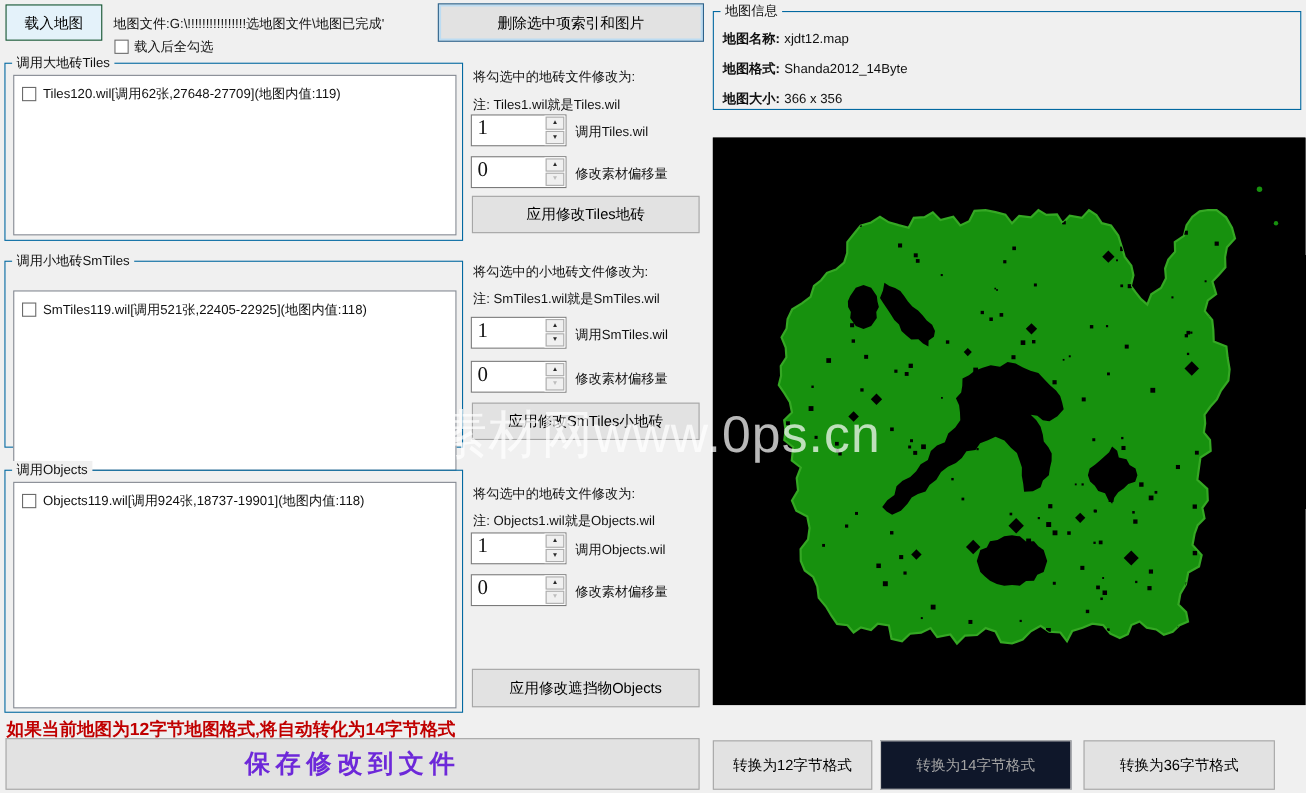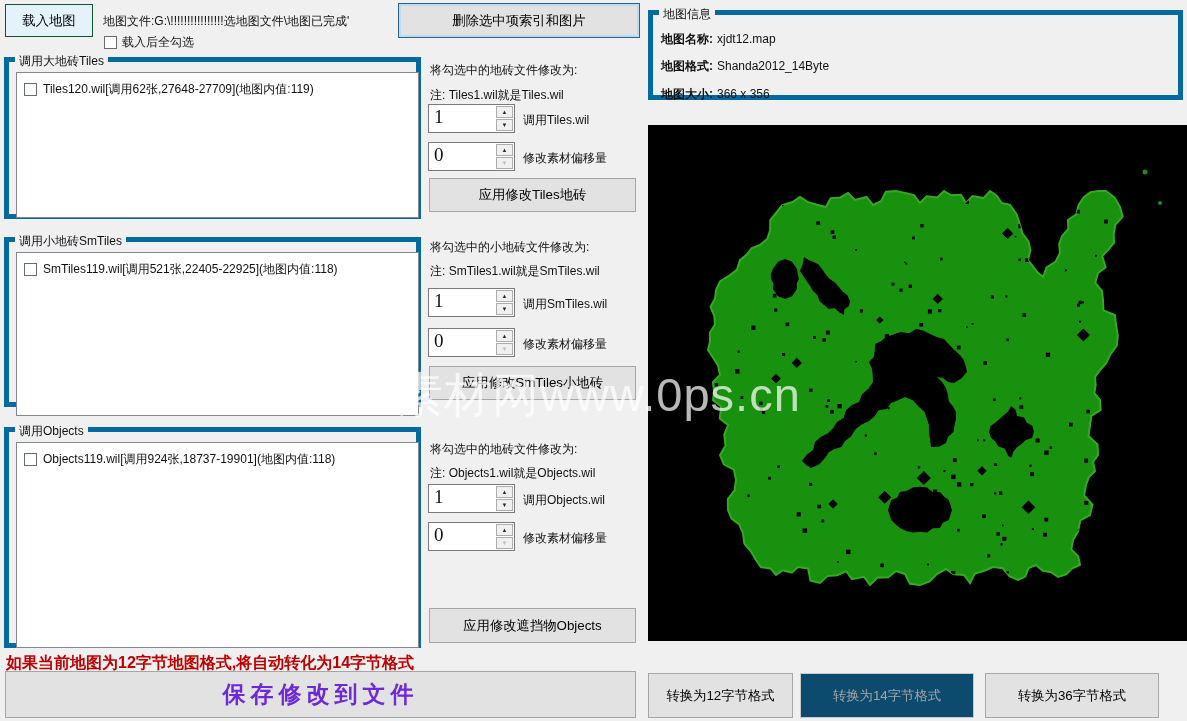--- a/index.html
+++ b/index.html
@@ -9,23 +9,23 @@
     font-family:"Liberation Sans","DejaVu Sans",sans-serif;font-size:12px;
   }
   .abs{position:absolute;box-sizing:border-box}
   .label{position:absolute;white-space:nowrap}
   .btn{
     position:absolute;box-sizing:border-box;display:flex;align-items:center;justify-content:center;
     background:#e2e2e2;border:1px solid #a6a6a6;cursor:pointer;white-space:nowrap;
   }
   .btn.focus-blue{border:1px solid #2c628b;box-shadow:inset 0 0 0 2px #bcdcf2}
   .btn.load{background:#e4f2fa;border:1px solid #14532d}
-  .btn.disabled{background:#0c4a6e;border:1px solid #c9c9c9;color:#a5a5a5;cursor:default}
+  .btn.disabled{background:#0f172a;border:1px solid #c9c9c9;color:#a5a5a5;cursor:default}
   .btn.save{font-size:23px;font-weight:700;letter-spacing:5px;color:#6d28d9}
-  .groupbox{position:absolute;box-sizing:border-box;border:5px solid #0369a1}
+  .groupbox{position:absolute;box-sizing:border-box;border:1px solid #0369a1}
   .gb-title{position:absolute;top:-9px;left:6px;background:#f0f0f0;padding:0 4px;white-space:nowrap}
   .listbox{position:absolute;box-sizing:border-box;background:#fff;border:1px solid #828790;overflow:hidden}
   .lb-item{display:flex;align-items:center;gap:6px;padding:8px 0 0 7px;cursor:default}
   .cb{width:13px;height:13px;flex:none;background:#fff;border:1px solid #6b6b6b;box-sizing:border-box}
   .spin{position:absolute;box-sizing:border-box;display:flex;width:87px;height:29px;background:#fff;border:1px solid #7a7a7a}
   .spin-val{flex:1;font-family:"Liberation Serif","DejaVu Serif",serif;font-size:19px;padding:1px 0 0 5px;overflow:hidden}
   .spin-btns{width:17px;display:flex;flex-direction:column;gap:1px;padding:1px;background:#fff}
   .spin-btn{flex:1;display:flex;align-items:center;justify-content:center;font-size:6px;line-height:1;color:#2b2b2b;background:#f0f0f0;border:1px solid #acacac;cursor:pointer}
   .spin-btn.dis{color:#bdbdbd}
   .warn{position:absolute;font-weight:700;font-size:16px;color:#c00000;white-space:nowrap}
@@ -78,21 +78,21 @@
     <div class="spin-btn">▲</div>
     <div class="spin-btn dis">▼</div>
   </div>
 </div>
 <div class="label" style="left:523px;top:150px">修改素材偏移量</div>
 
 <button class="btn" style="left:429px;top:178px;width:207px;height:34px">应用修改Tiles地砖</button>
 
 <div class="groupbox" style="left:4px;top:237px;width:417px;height:170px">
   <span class="gb-title">调用小地砖SmTiles</span>
-  <div class="listbox" style="left:7px;top:10px;width:403px;height:164px">
+  <div class="listbox" style="left:7px;top:26px;width:403px;height:164px">
     <div class="lb-item">
       <span class="cb"></span>
       <span>SmTiles119.wil[调用521张,22405-22925](地图内值:118)</span>
     </div>
   </div>
 </div>
 
 <div class="label" style="left:430px;top:239px">将勾选中的小地砖文件修改为:</div>
 <div class="label" style="left:430px;top:263px">注: SmTiles1.wil就是SmTiles.wil</div>
 

